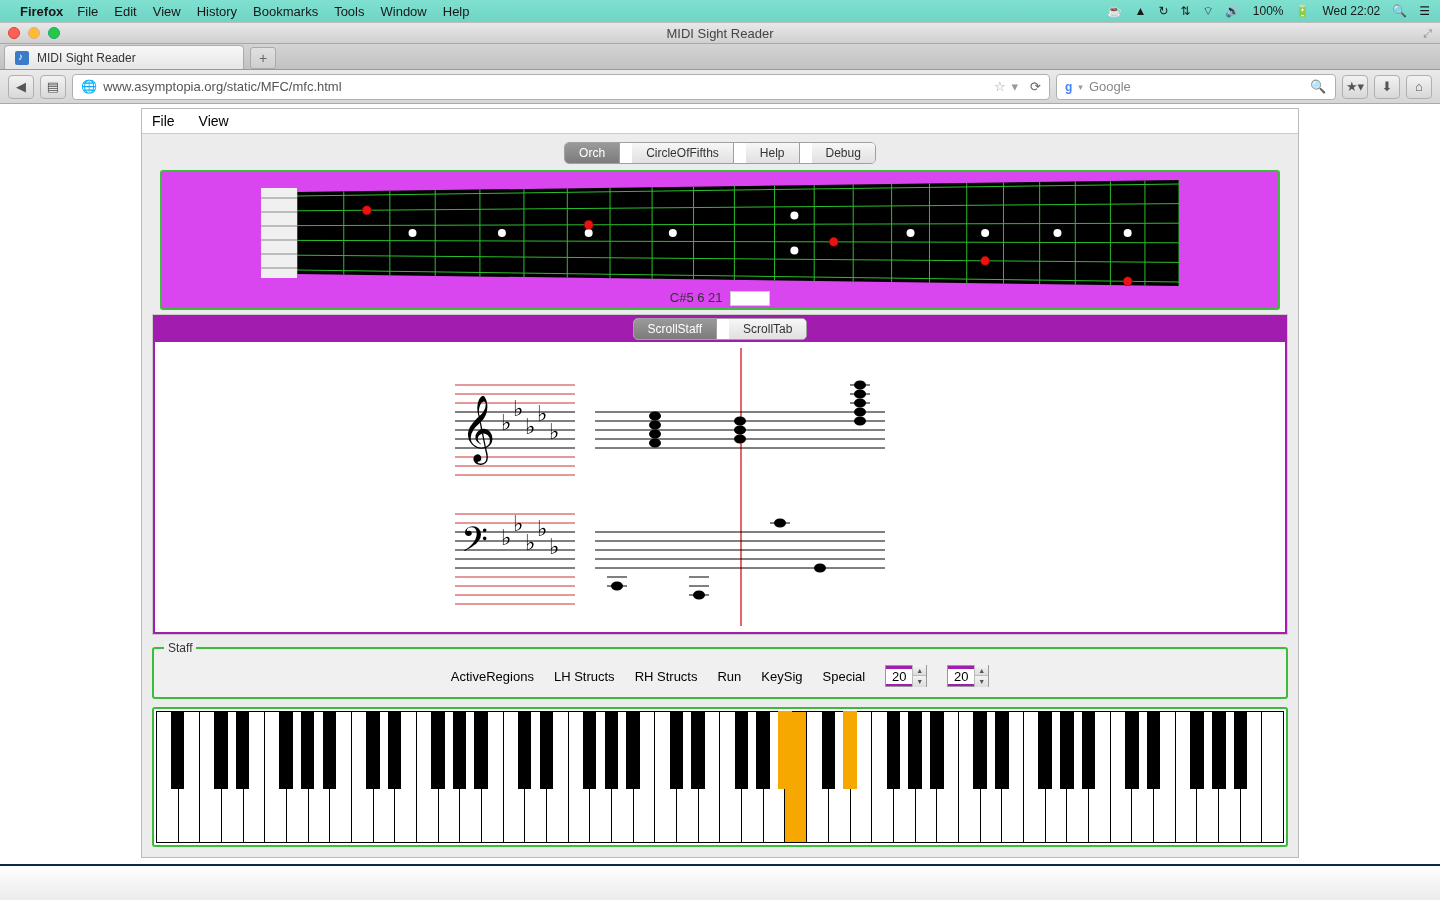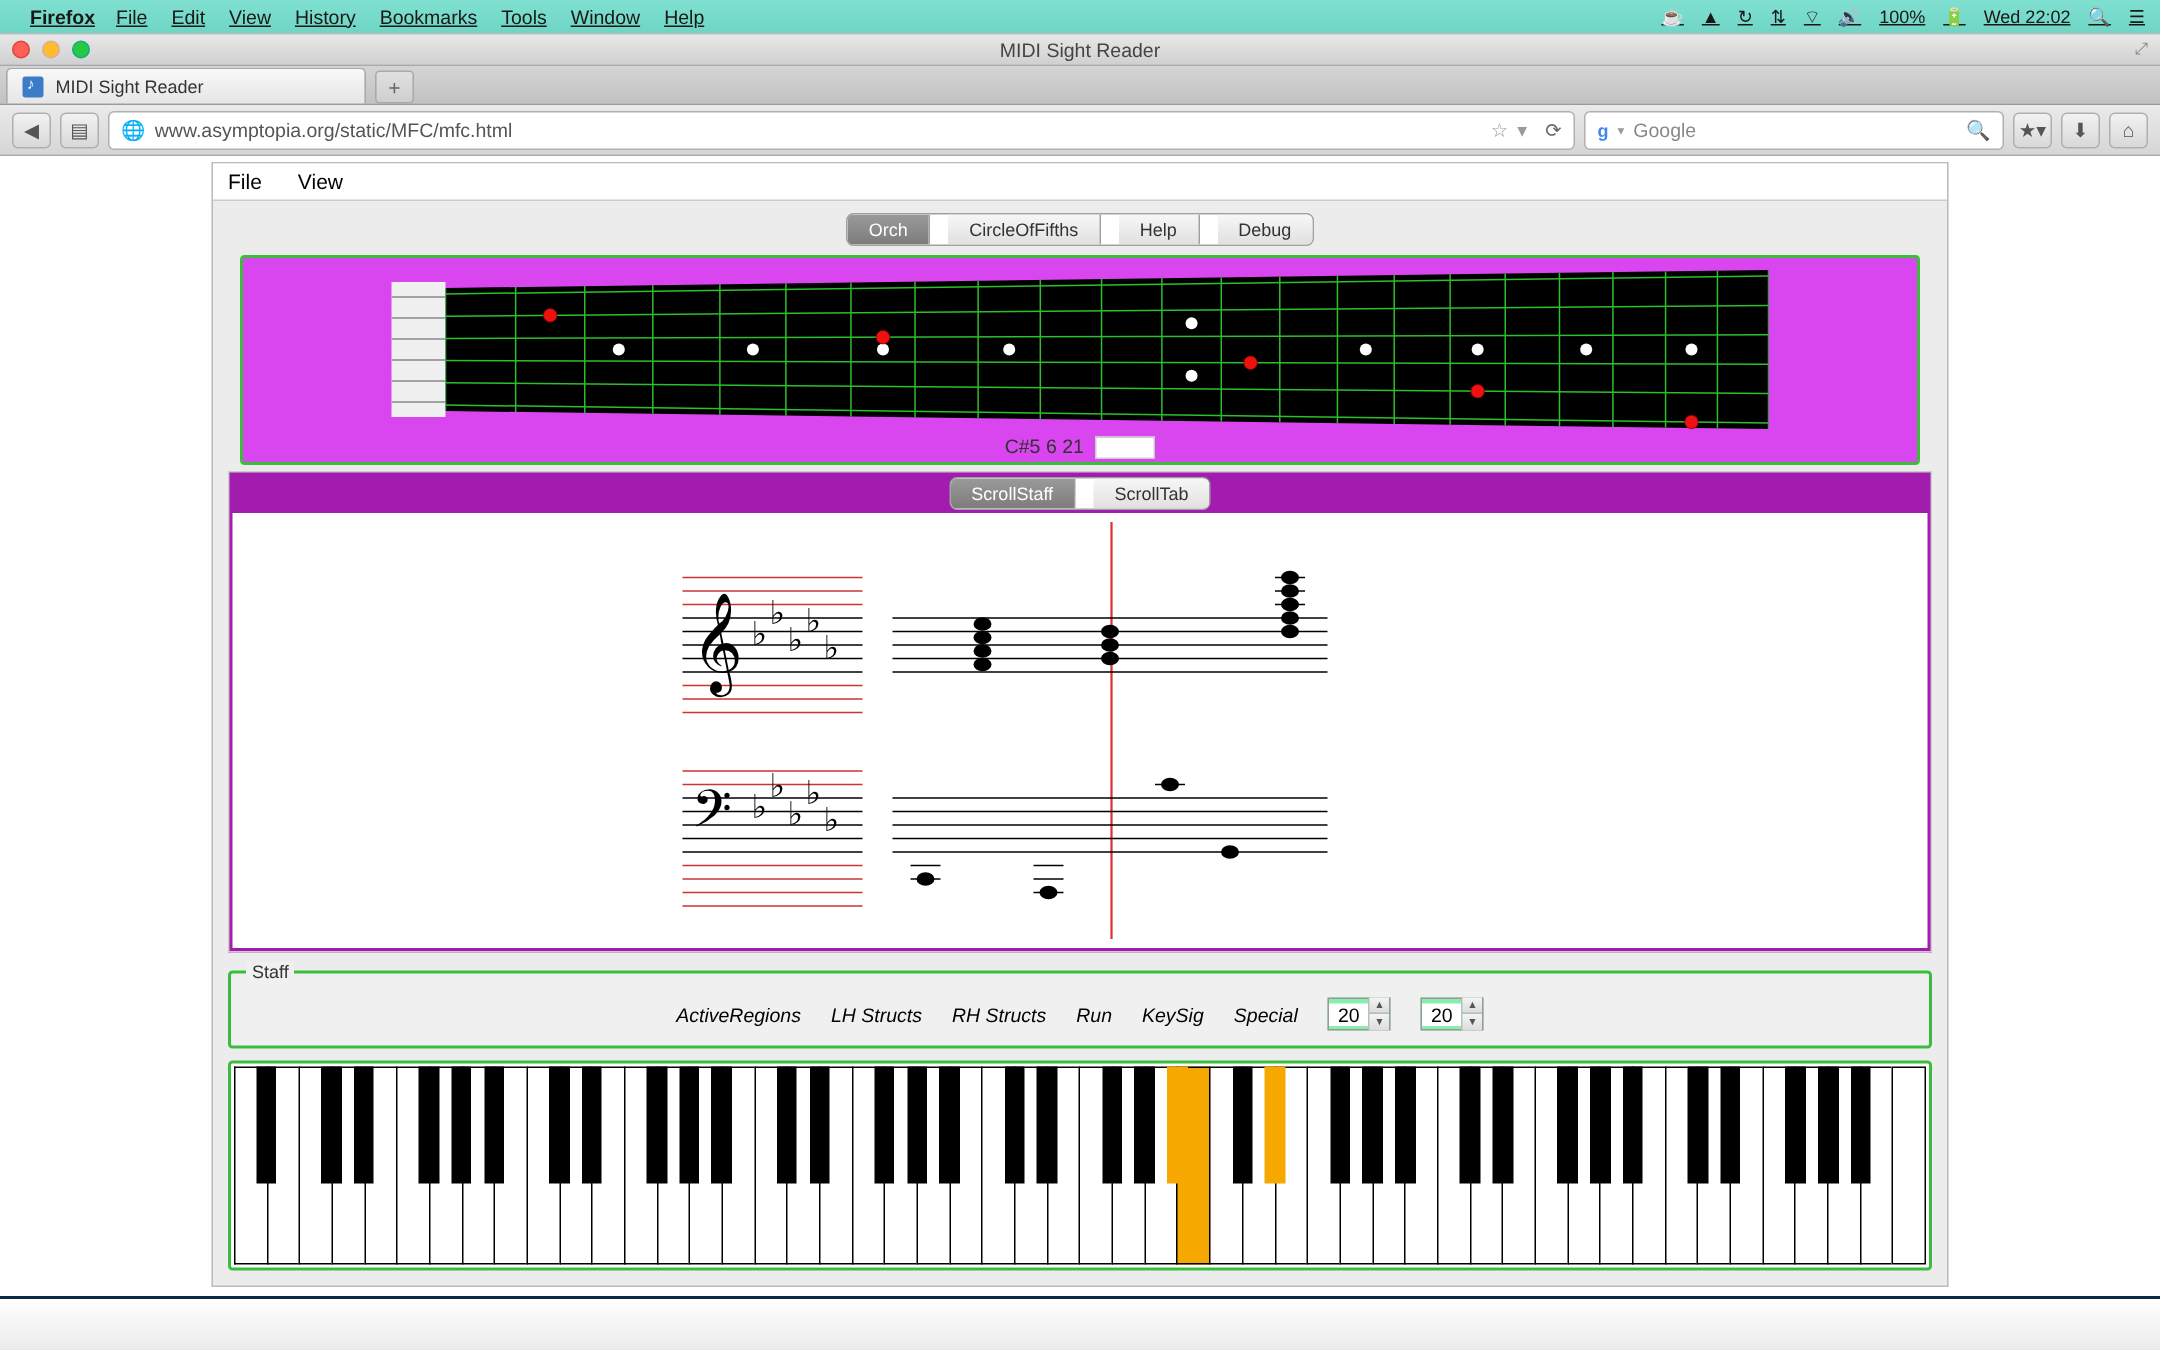--- a/index.html
+++ b/index.html
@@ -15,21 +15,20 @@
 
 .mac-menubar {
   height: 22px;
   background: linear-gradient(#7fe0d0, #6fd5c5);
   display: flex;
   align-items: center;
   padding: 0 10px;
   font-size: 13px;
   color: #181818;
   gap: 0;
-  text-decoration: underline;
 }
 .mac-menubar .apple { font-size: 15px; margin-right: 10px; }
 .mac-menubar .app-name { font-weight: bold; margin-right: 14px; }
 .mac-menubar .menu-item { margin-right: 16px; cursor: default; }
 .mac-menubar .right { margin-left: auto; display: flex; align-items: center; gap: 12px; }
 .mac-menubar .right span { font-size: 12px; }
 
 
 .window-titlebar {
   height: 22px;
@@ -241,26 +240,26 @@
   color: #333;
   background: #f0f0f0;
 }
 .staff-controls {
   display: flex;
   justify-content: center;
   align-items: center;
   gap: 20px;
   font-size: 13px;
 }
-.staff-controls span { cursor: default; font-style: italic; }
+.staff-controls span { cursor: default; }
 .num-input {
   display: flex;
   align-items: center;
   border: 1px solid #999;
-  background: #86efac;
+  background: #a21caf;
   height: 22px;
 }
 .num-input input {
   width: 26px;
   border: none;
   text-align: center;
   font-size: 13px;
   outline: none;
 }
 .num-input .spin {

